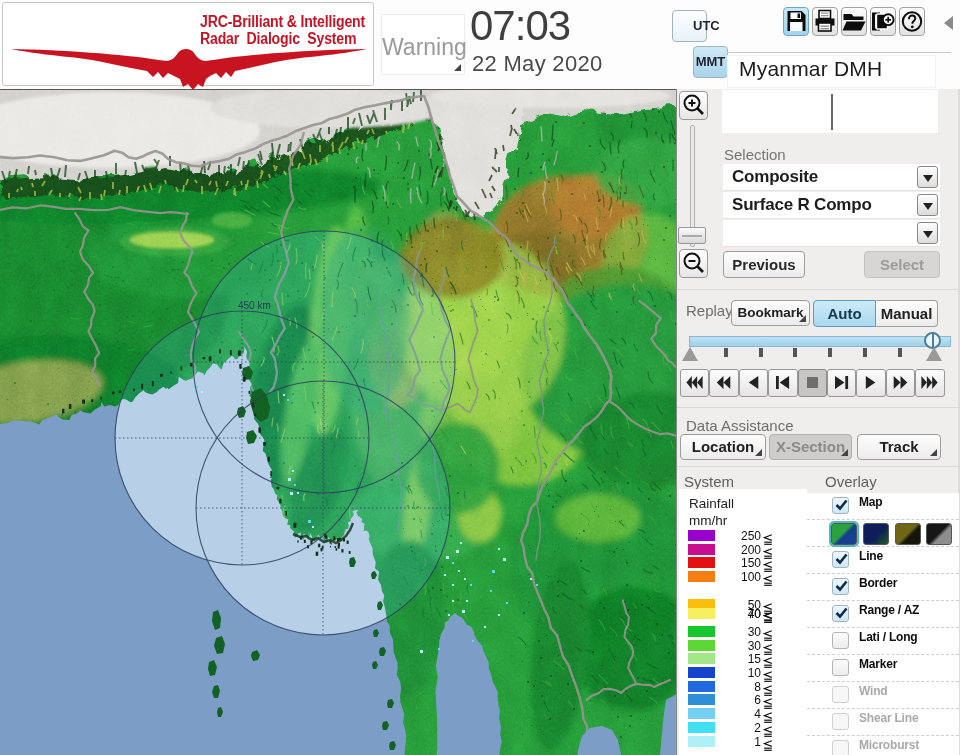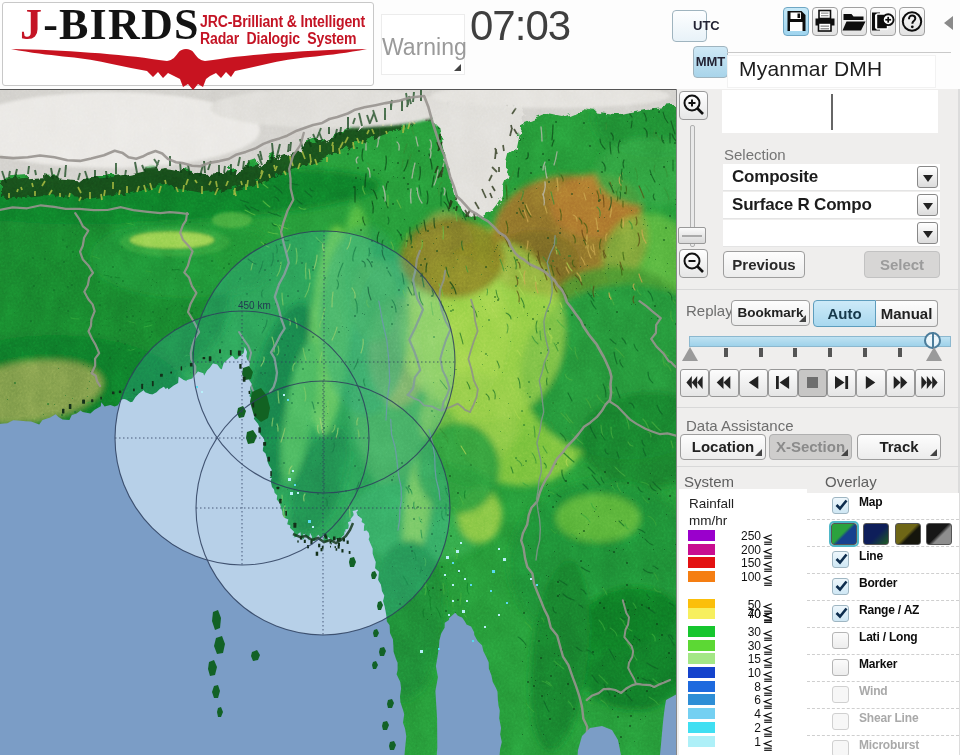--- a/index.html
+++ b/index.html
@@ -1973,37 +1973,37 @@
 <rect x="462" y="520" width="3" height="3" fill="#b8f0fa"></rect>
 <rect x="490" y="500" width="2" height="2" fill="#5ad8f0"></rect>
 <rect x="456" y="460" width="3" height="3" fill="#b8f0fa"></rect>
 <rect x="460" y="452" width="2" height="2" fill="#b8f0fa"></rect>
 </g>
 </svg>
   </div>
 
   <div class="abs" id="header">
     <div class="abs" id="logobox">
-      <div class="abs" id="jbirds"><span class="j">J</span>-BIRDS</div>
       <div class="abs" id="tagline">JRC-Brilliant &amp; Intelligent<br>Radar&nbsp; Dialogic&nbsp; System</div>
       <svg class="abs" style="left:4px;top:40px;" width="364" height="50" viewBox="0 0 364 50">
 <path fill="#c81320" d="M4,6
 C55,7 115,11 152,17 L160,18 C166,17 168,14 171,10 C173,7 176,6 179,6 C182,6 185,7 187,10 C190,14 192,17 198,18 L206,17
 C243,11 303,7 360,6
 C320,14 295,13 264,20 L242,25 L228,28 L224,34 L219,29 L214,35 L209,30 L203,33
 L199,36 L196,44 L191,41 L186,47 L181,41 L176,44 L173,36 L167,33
 L161,30 L156,35 L151,29 L146,34 L140,28 L124,25 L100,20
 C70,13 45,14 4,6 Z"></path>
 </svg>
     </div>
     <div class="abs" id="warnbtn">
         <span>Warning</span>
         <div class="ctri"></div>
       </div>
     <div class="abs" id="clock">07:03</div>
+    <div class="abs" id="date">22 May 2020</div>
     <div class="abs tzbtn" id="utc">UTC</div>
     <div class="abs tzbtn" id="mmt">MMT</div>
     <div class="abs tool sel" style="left:783px;">
         <svg width="24" height="27" viewBox="0 0 24 27" style="position:absolute;left:0px;top:0px;">
           <g transform="translate(2,3)">
             <path d="M1.5,0 H15.5 L19.5,4 V20 H1.5 Z" fill="#0d0d0d"></path>
             <rect x="4.5" y="1.5" width="10.5" height="6.5" fill="#fff"></rect>
             <rect x="11.5" y="2.5" width="2.6" height="4.5" fill="#0d0d0d"></rect>
             <rect x="4" y="11" width="12.5" height="9" fill="#fff"></rect>
           </g>

